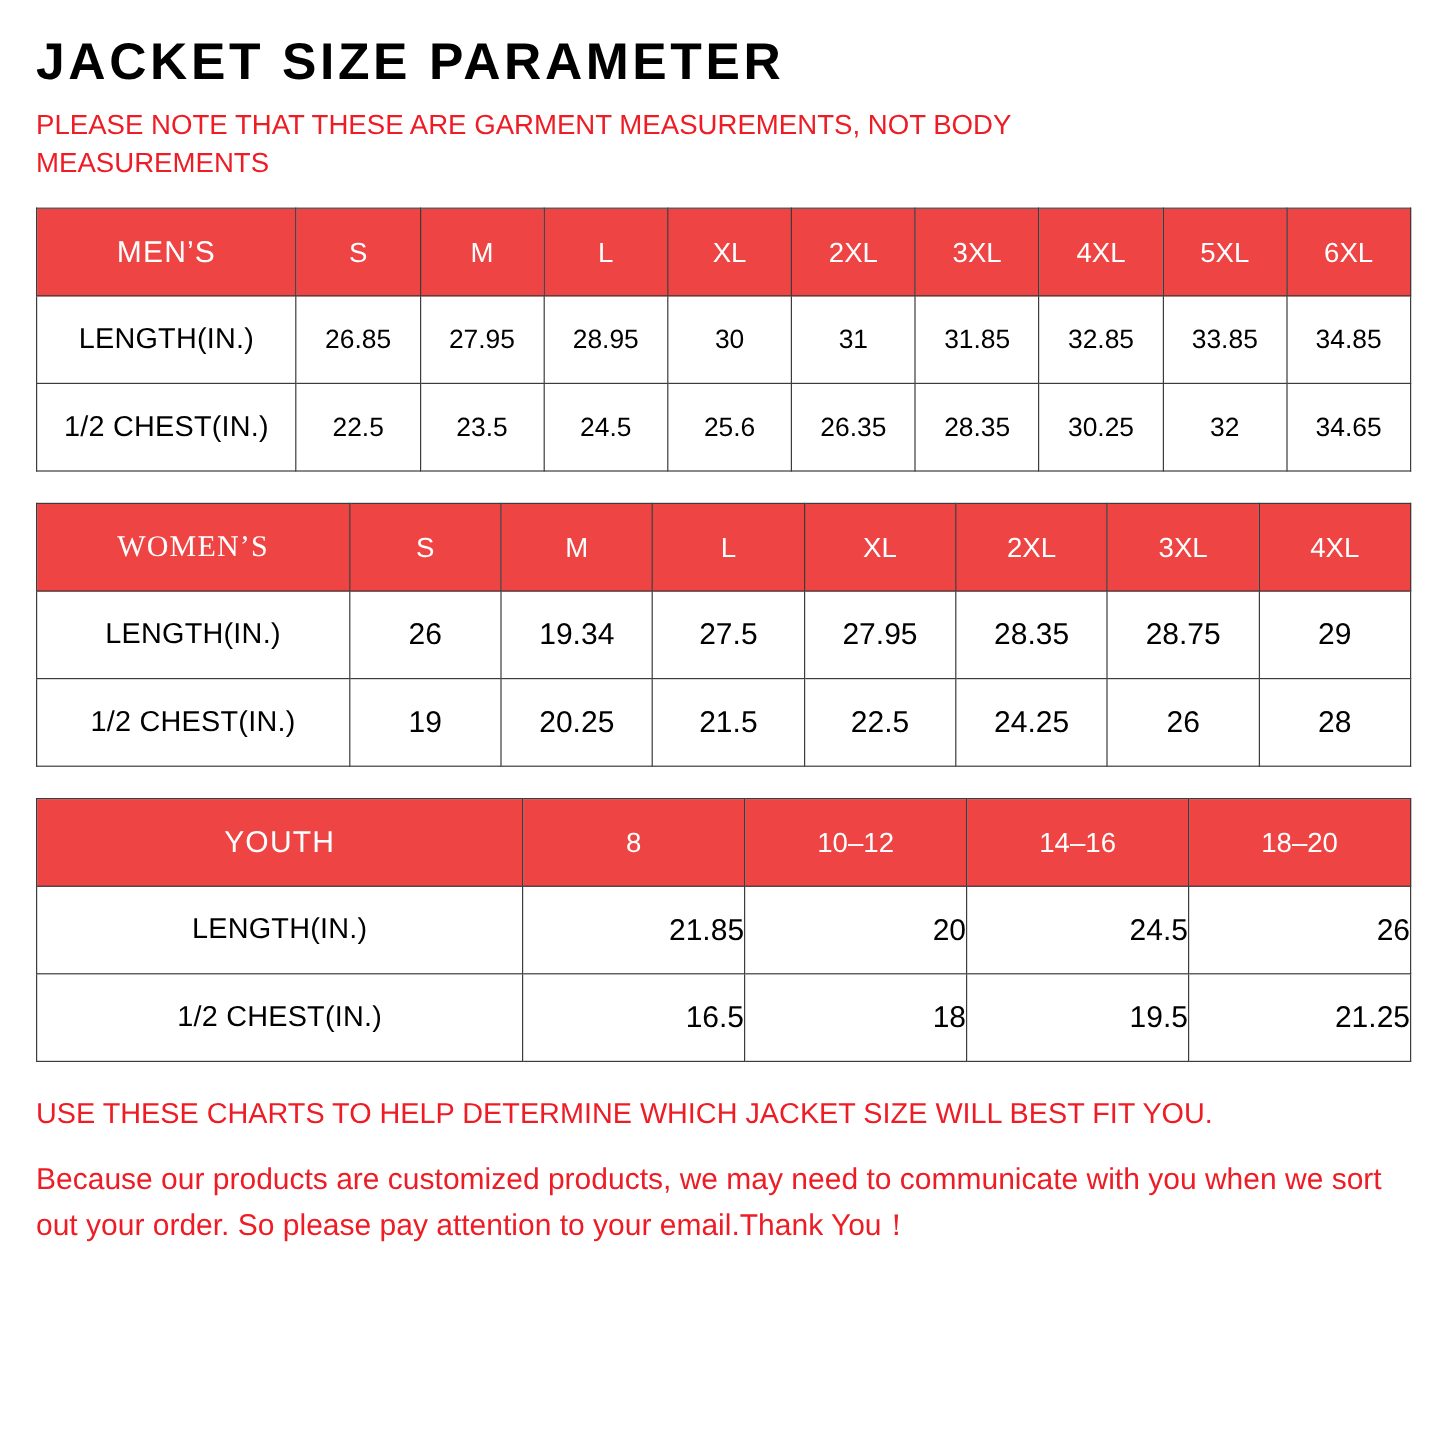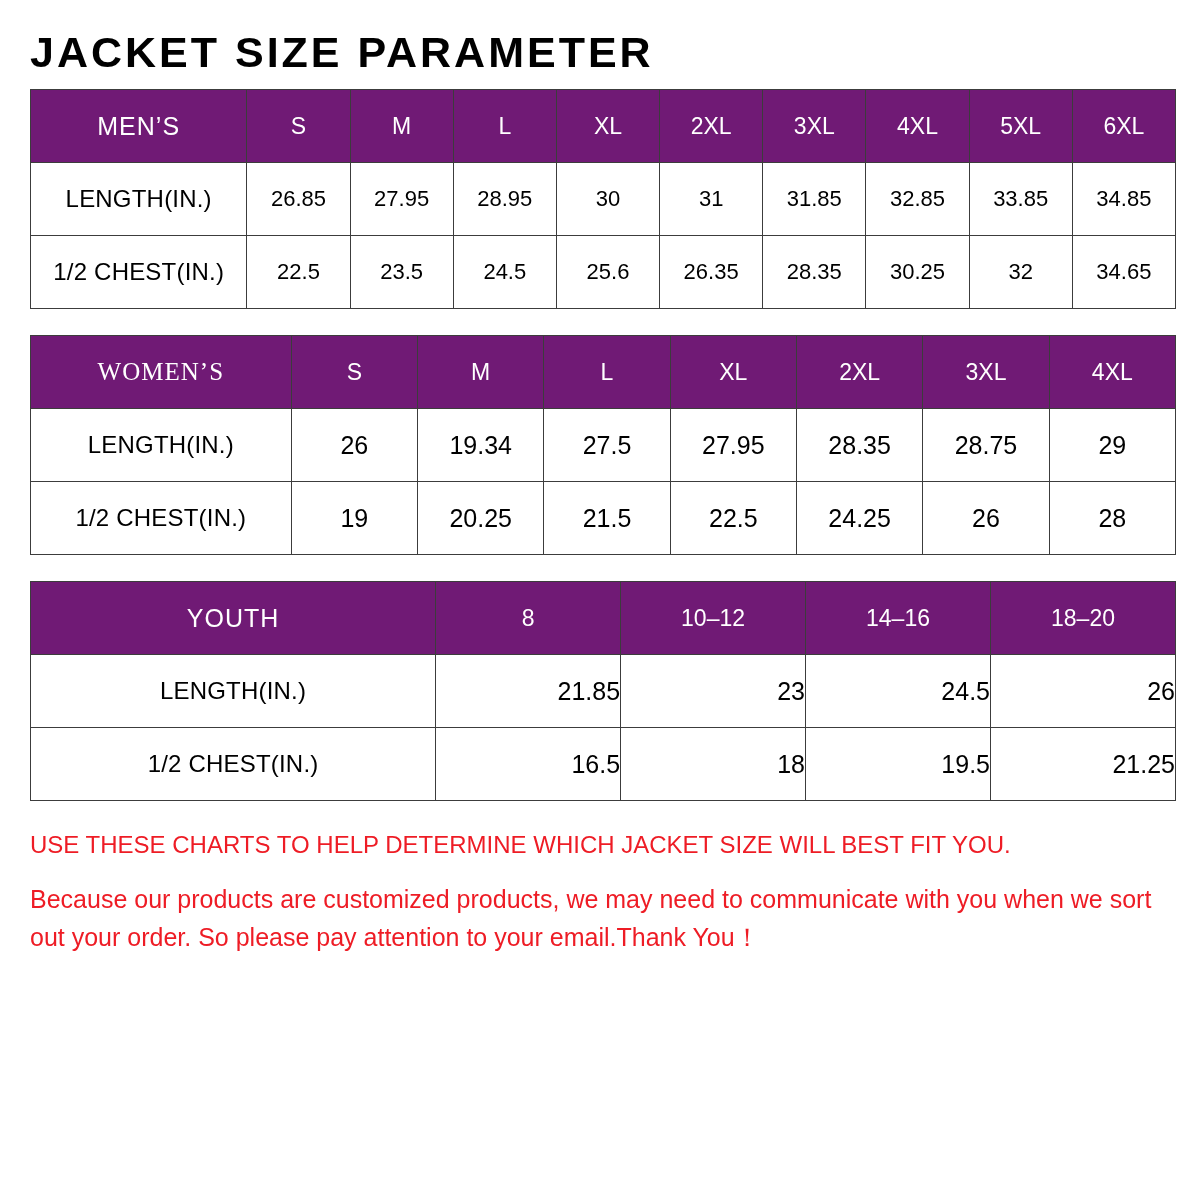--- a/index.html
+++ b/index.html
@@ -46,21 +46,21 @@
     border: 1px solid #3c3c3c;
     text-align: center;
     font-weight: normal;
     font-size: 21px;
     color: #000;
     padding: 0;
     height: 72px;
     vertical-align: middle;
   }
   table.size thead td {
-    background: #701a75;
+    background: #ef4444;
     color: #ffffff;
     font-size: 23px;
   }
   table.size thead td.rowhead {
     font-size: 25px;
     letter-spacing: 1px;
   }
   table.size tbody td.rowhead {
     font-size: 24px;
     text-align: center;
@@ -103,20 +103,21 @@
     font-size: 24px;
   }
 </style>
 </head>
 <body>
 
 <div class="page">
 
   <div class="title">JACKET SIZE PARAMETER</div>
 
+  <div class="note">PLEASE NOTE THAT THESE ARE GARMENT MEASUREMENTS, NOT BODY MEASUREMENTS</div>
 
   <table class="size men">
     <colgroup>
       <col class="c0">
         <col class="cx">
         <col class="cx">
         <col class="cx">
         <col class="cx">
         <col class="cx">
         <col class="cx">
@@ -227,21 +228,21 @@
         <td>8</td>
         <td>10–12</td>
         <td>14–16</td>
         <td>18–20</td>
       </tr>
     </thead>
     <tbody>
       <tr>
         <td class="rowhead">LENGTH(IN.)</td>
         <td>21.85</td>
-        <td>23</td>
+        <td>20</td>
         <td>24.5</td>
         <td>26</td>
       </tr>
       <tr>
         <td class="rowhead">1/2 CHEST(IN.)</td>
         <td>16.5</td>
         <td>18</td>
         <td>19.5</td>
         <td>21.25</td>
       </tr>

